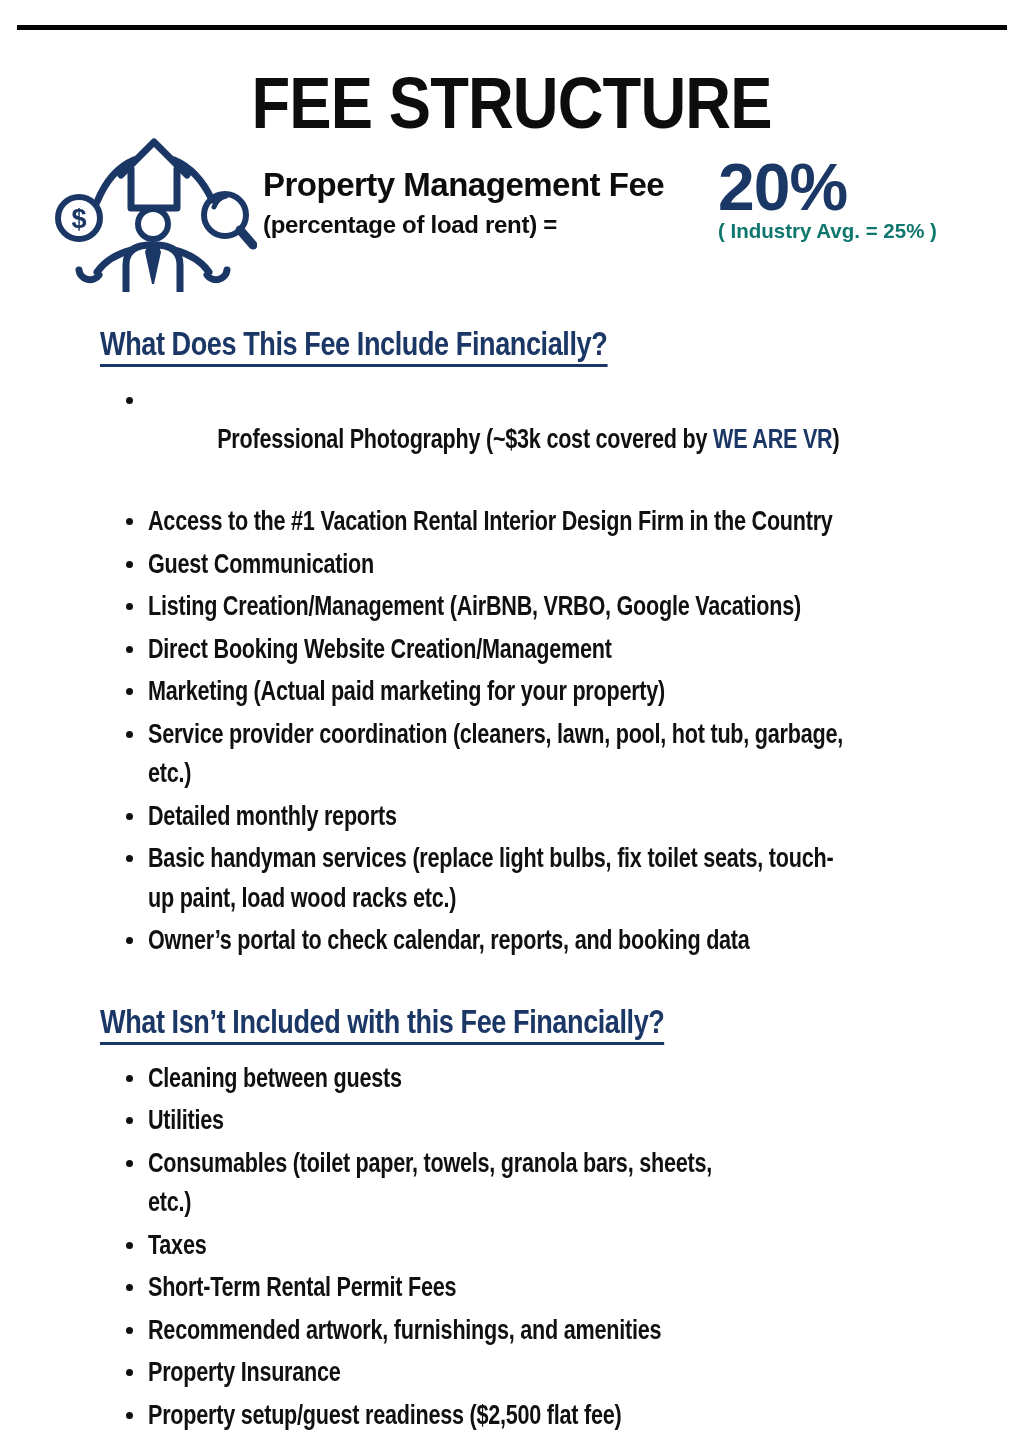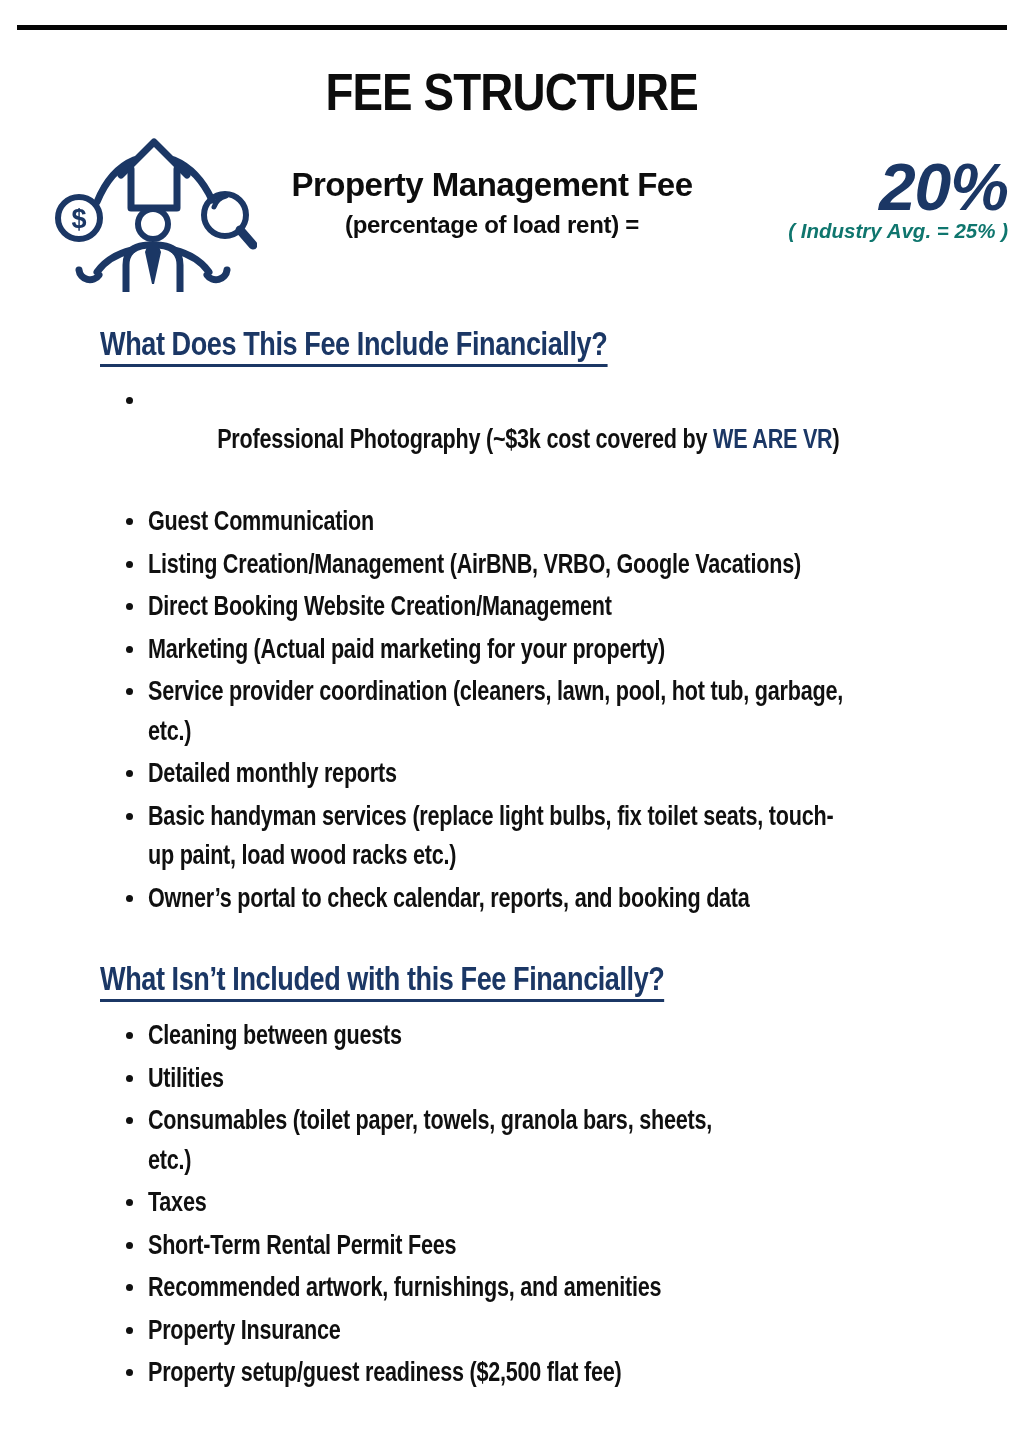--- a/index.html
+++ b/index.html
@@ -14,39 +14,39 @@
   .top-rule {
     position: absolute;
     left: 17px; top: 25px;
     width: 990px; height: 5px;
     background: #050505;
   }
   .title {
     position: absolute;
     top: 62px; left: 0; right: 0;
     text-align: center;
-    font-size: 52px;
+    font-size: 72px;
     font-weight: bold;
     color: #0d0d0d;
     letter-spacing: -1px;
   }
   .title .squeezeC {
     display: inline-block;
     transform: scaleX(0.88);
     transform-origin: 50% 50%;
     white-space: pre;
   }
   .hero-icon { position: absolute; left: 52px; top: 122px; }
   .fee-block {
     position: absolute; left: 263px; top: 166px; width: 458px;
-    text-align: center; color: #0d0d0d;
+    color: #0d0d0d;
   }
   .fee-label { font-size: 33px; font-weight: bold; letter-spacing: -0.5px; }
   .fee-sub   { font-size: 24px; font-weight: bold; margin-top: 7px; letter-spacing: -0.3px; }
-  .fee-right { position: absolute; left: 750px; top: 156px; width: 258px; text-align: right; font-style: italic; }
+  .fee-right { position: absolute; left: 718px; top: 156px; width: 258px; text-align: left; }
   .fee-value {
     font-size: 66px; font-weight: bold; line-height: 0.95;
     color: #1b3765; letter-spacing: -1px;
   }
   .industry-note { font-size: 20.5px; font-weight: bold; color: #0f766e; margin-top: 0; }
 
   .content { position: absolute; left: 100px; top: 326px; width: 908px; }
   .section-heading { margin: 0; font-size: 33px; font-weight: bold; line-height: 1.12; text-decoration: underline; }
   .section-heading .squeeze {
     display: inline-block;
@@ -127,20 +127,21 @@
     <div>
       <h2 class="section-heading">
         <span class="squeeze">What Does This Fee Include Financially?</span>
       </h2>
       <ul class="bullets">
         <li>
           <span class="li-text">
             <span>Professional Photography (~$3k cost covered by </span><span class="navy">WE ARE VR</span><span>)</span>
           </span>
         </li>
+        <li><span class="li-text">Access to the #1 Vacation Rental Interior Design Firm in the Country</span></li>
         <li><span class="li-text">Guest Communication</span></li>
         <li><span class="li-text">Listing Creation/Management (AirBNB, VRBO, Google Vacations)</span></li>
         <li><span class="li-text">Direct Booking Website Creation/Management</span></li>
         <li><span class="li-text">Marketing (Actual paid marketing for your property)</span></li>
         <li><span class="li-text">Service provider coordination (cleaners, lawn, pool, hot tub, garbage,
 etc.)</span></li>
         <li><span class="li-text">Detailed monthly reports</span></li>
         <li><span class="li-text">Basic handyman services (replace light bulbs, fix toilet seats, touch-
 up paint, load wood racks etc.)</span></li>
         <li><span class="li-text">Owner’s portal to check calendar, reports, and booking data</span></li>

